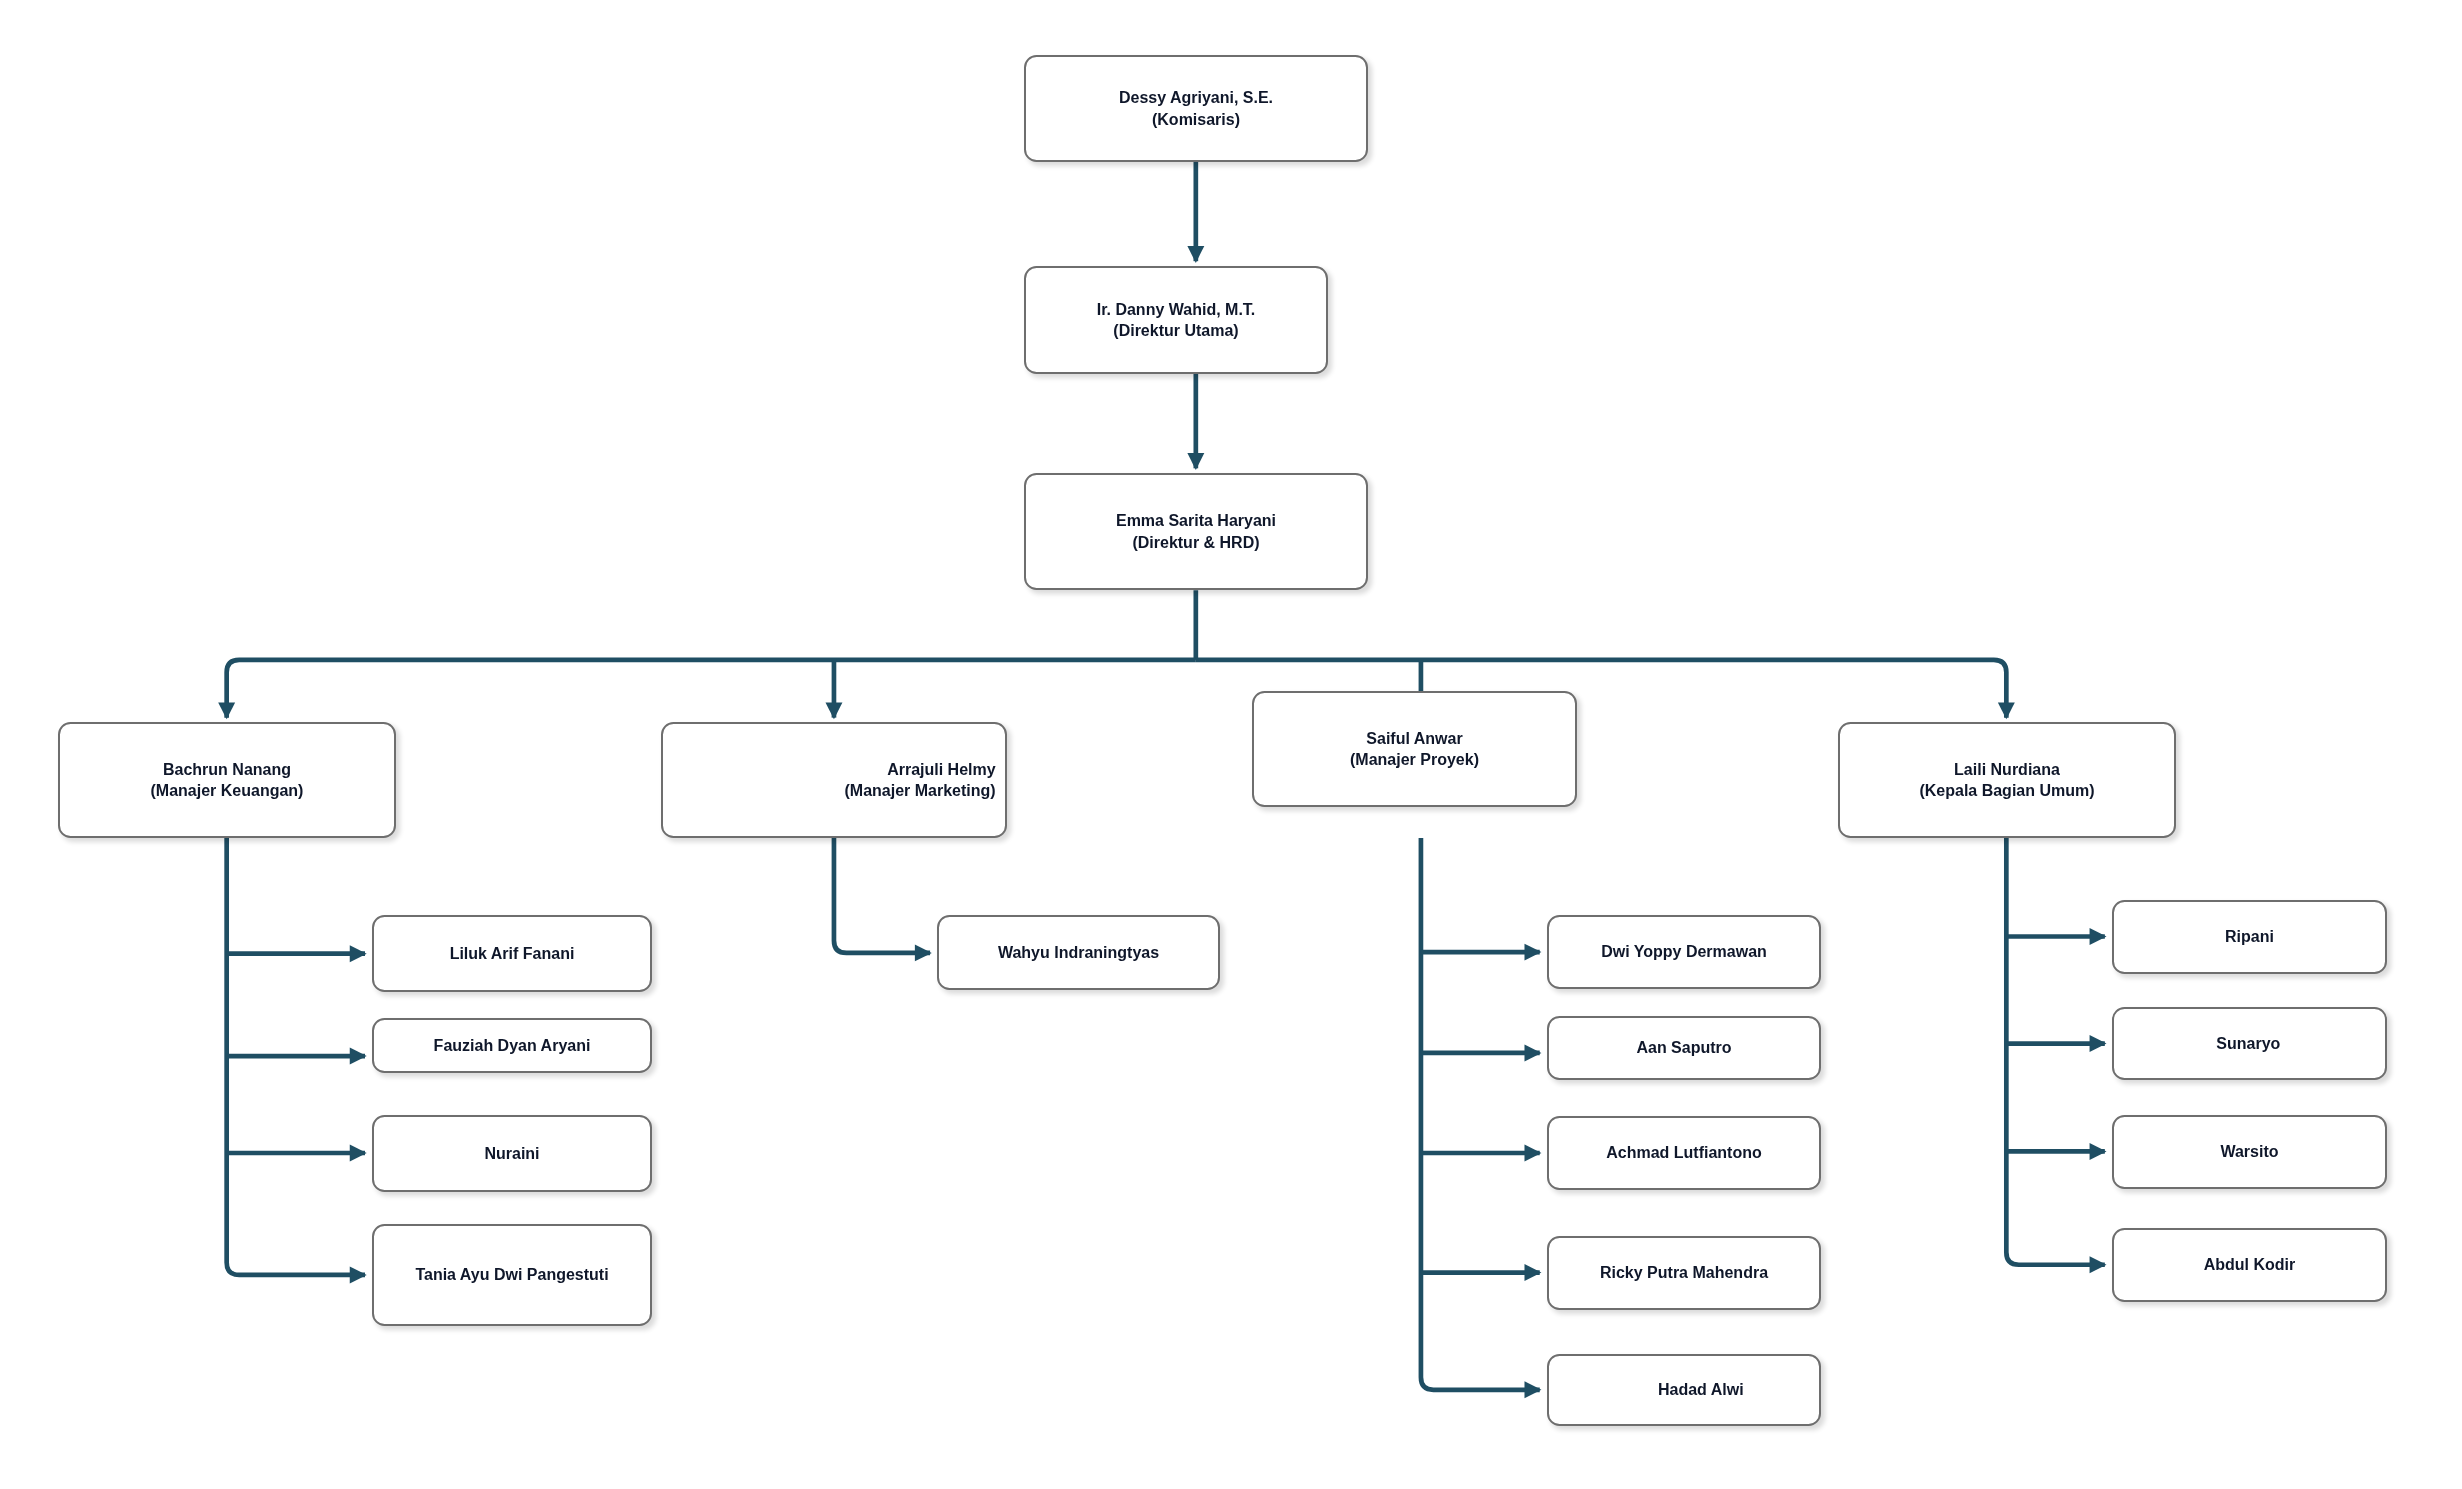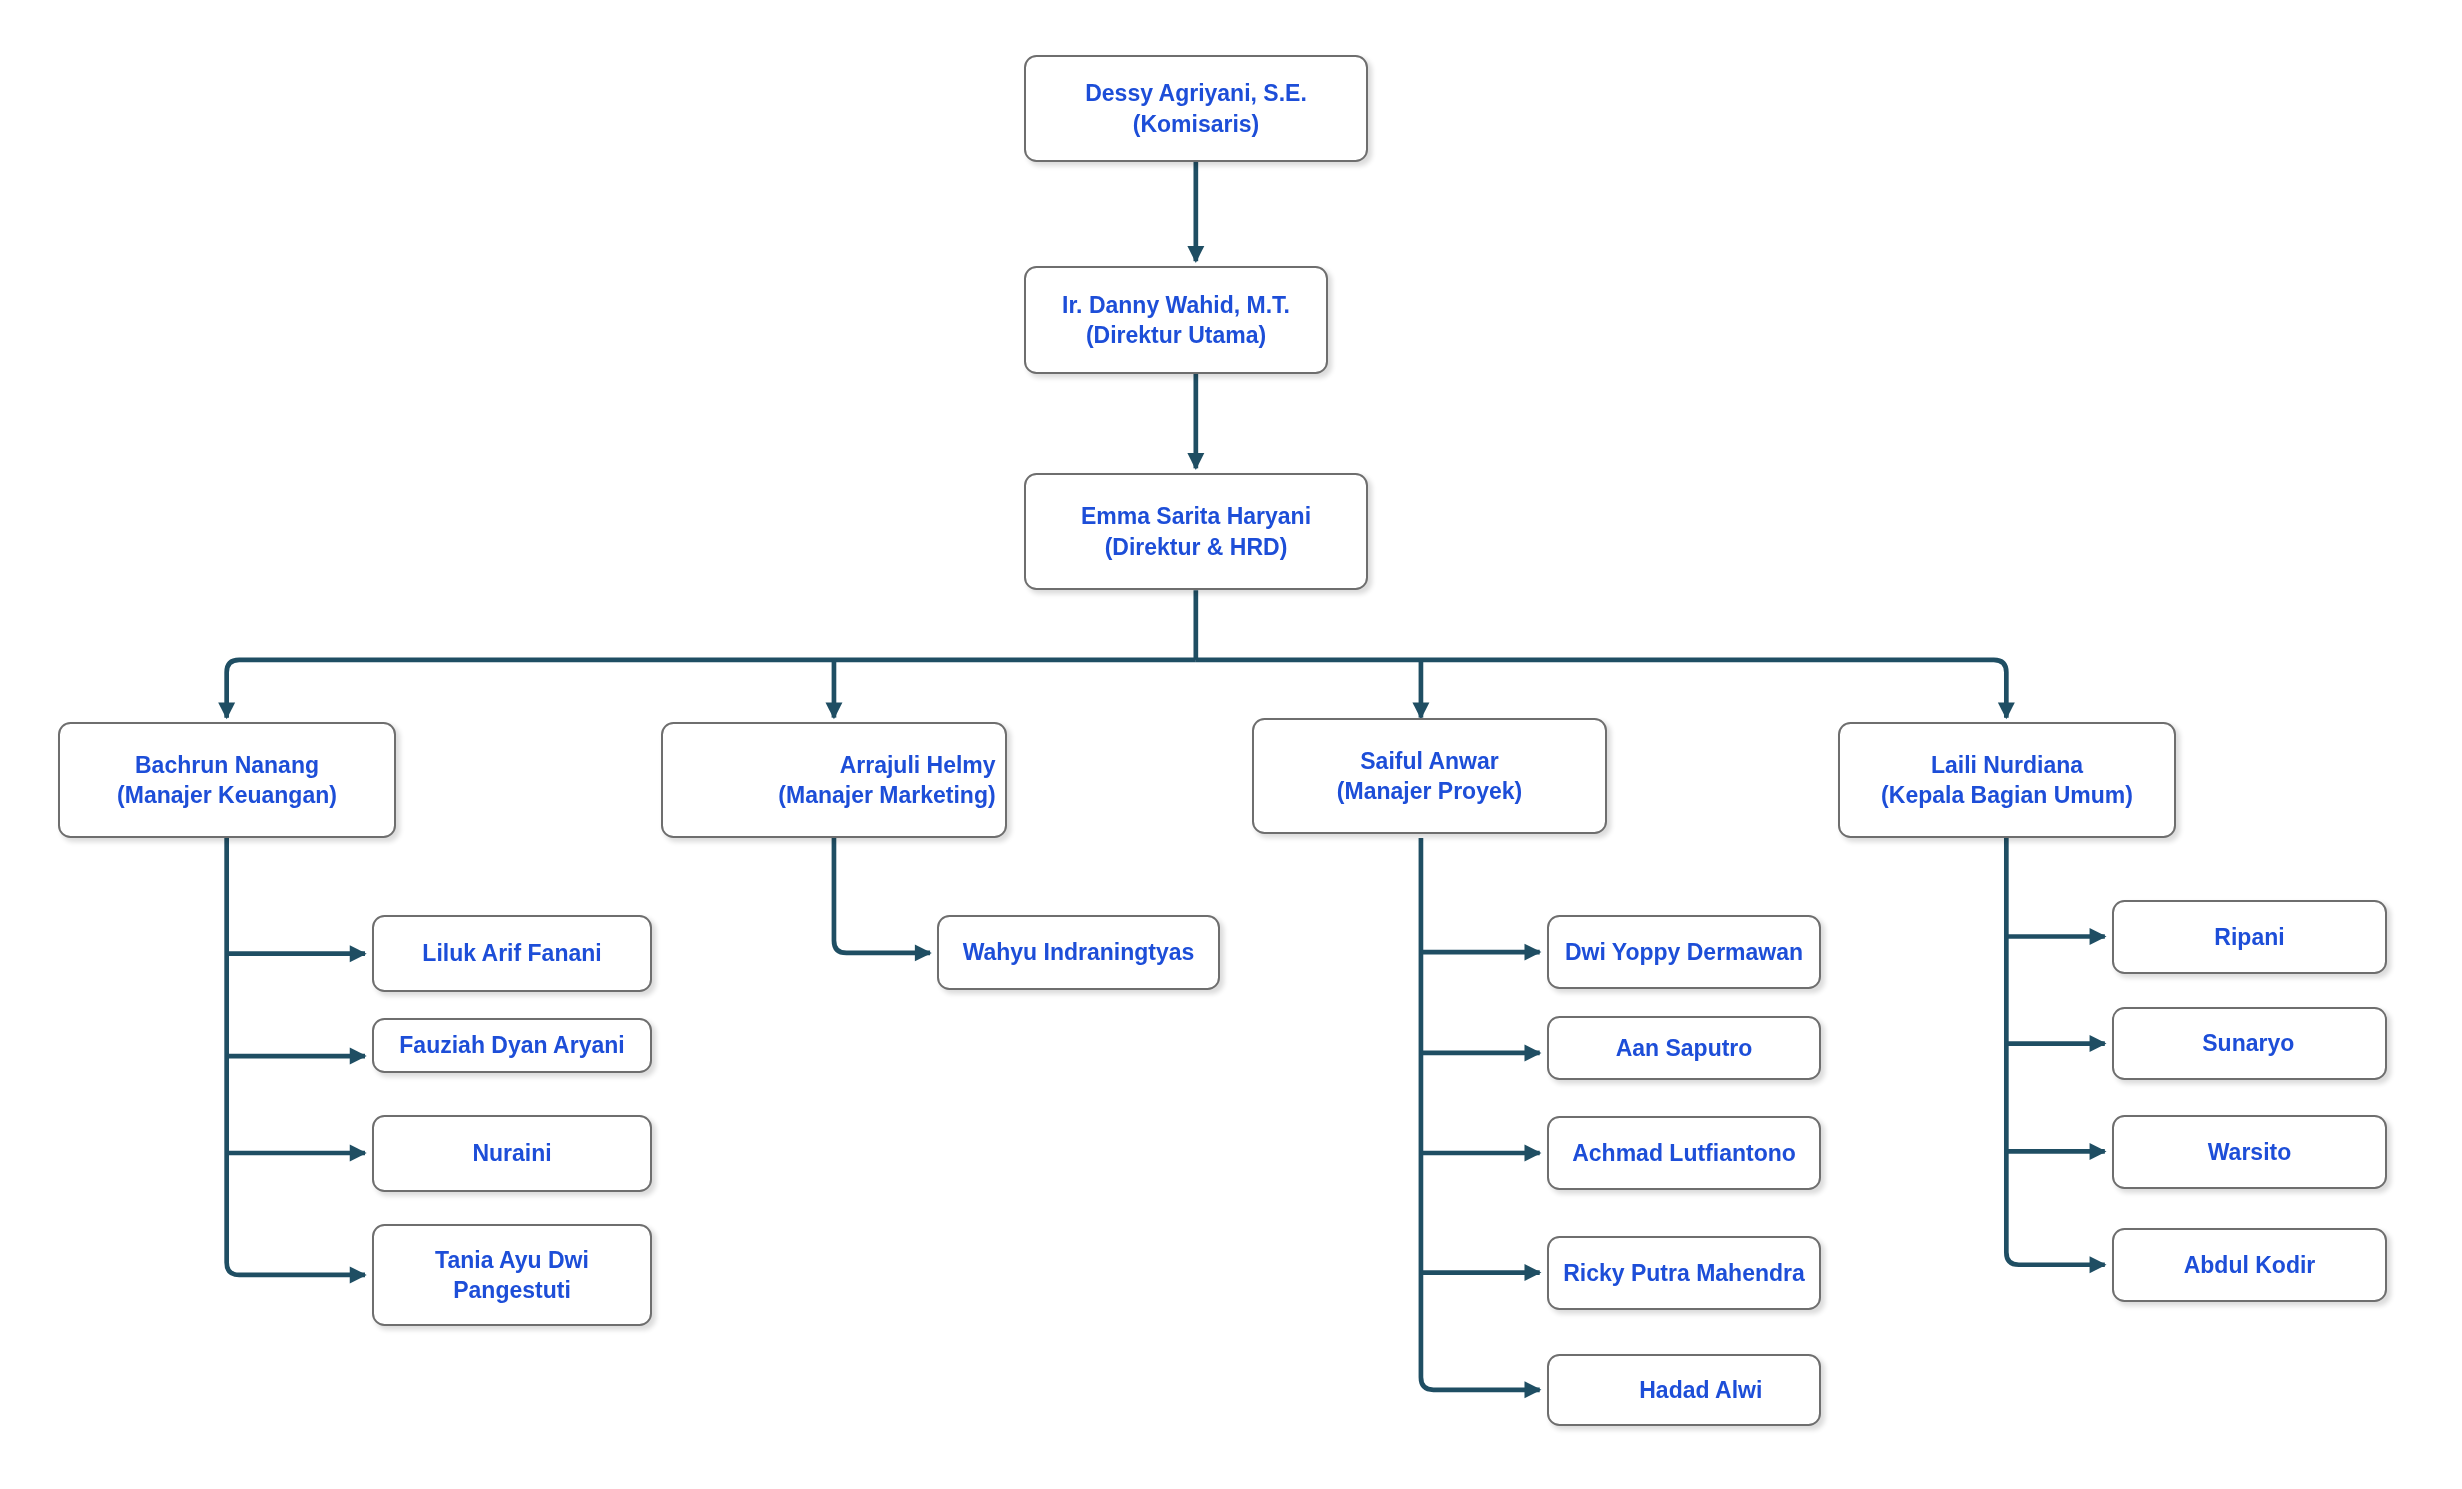--- a/index.html
+++ b/index.html
@@ -35,23 +35,23 @@
     background:#ffffff;
     border:2.3px solid var(--box-border-color);
     border-radius:12.5px;
     box-sizing:border-box;
     display:flex;
     flex-direction:column;
     align-items:center;
     justify-content:center;
     text-align:center;
     font-weight:bold;
-    font-size:23px;
+    font-size:16px;
     line-height:1.32;
-    color:#1d4ed8;
+    color:#0f172a;
     padding:4.7px 9.4px;
     box-shadow:3.1px 3.9px 5.5px rgba(0,0,0,0.14);
   }
   .node .name,.node .role{width:100%;}
 </style>
 </head>
 <body>
 
 <div class="canvas">
 
@@ -105,21 +105,21 @@
   </div>
 
   <div class="node" style="left:58px;top:722px;width:338px;height:116px;">
     <div class="name">Bachrun Nanang</div>
     <div class="role">(Manajer Keuangan)</div>
   </div>
   <div class="node" style="left:661px;top:722px;width:346px;height:116px;text-align:right;">
     <div class="name">Arrajuli Helmy</div>
     <div class="role">(Manajer Marketing)</div>
   </div>
-  <div class="node" style="left:1252px;top:718px;width:355px;height:116px;">
+  <div class="node" style="left:1252px;top:691px;width:325px;height:116px;">
     <div class="name">Saiful Anwar</div>
     <div class="role">(Manajer Proyek)</div>
   </div>
   <div class="node" style="left:1838px;top:722px;width:338px;height:116px;">
     <div class="name">Laili Nurdiana</div>
     <div class="role">(Kepala Bagian Umum)</div>
   </div>
 
   <div class="node" style="left:372px;top:915px;width:280px;height:77px;">
     <div class="name">Liluk Arif Fanani</div>

